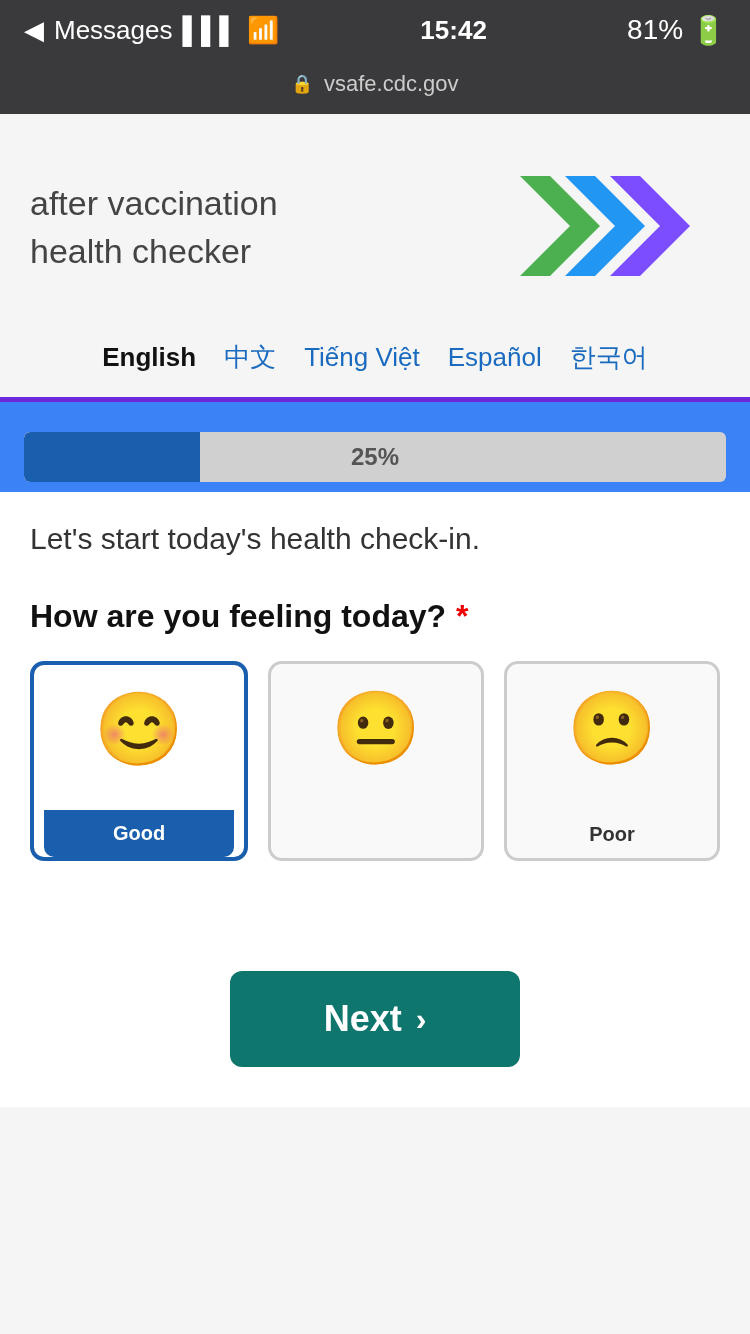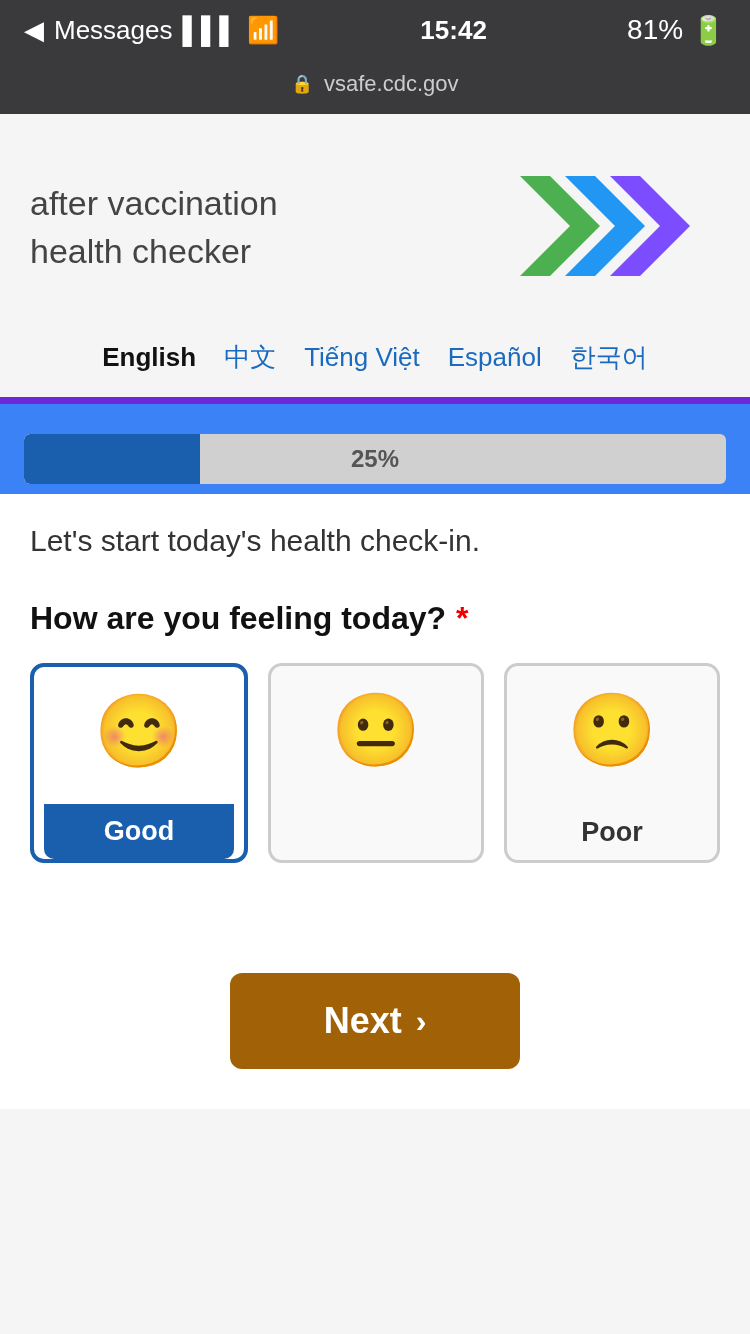--- a/index.html
+++ b/index.html
@@ -81,21 +81,21 @@
 
     
     .language-bar {
       background: #f5f5f5;
       display: flex;
       align-items: center;
       justify-content: center;
       gap: 28px;
       padding: 14px 3px 22px;
       flex-wrap: wrap;
-      border-bottom: 7px solid #6d28d9;
+      border-bottom: 5px solid #6d28d9;
     }
     .lang-item {
       font-size: 26px;
       color: #1a6bbf;
       cursor: pointer;
     }
     .lang-item.active {
       font-weight: 700;
       color: #111;
     }
@@ -189,40 +189,40 @@
     }
     .emoji {
       font-size: 72px;
       line-height: 1;
       margin-bottom: 14px;
     }
     .feeling-label-wrap {
       width: 100%;
       text-align: center;
       padding: 12px 6px;
-      font-size: 27px;
+      font-size: 20px;
       font-weight: 600;
       color: #333;
       margin-top: auto;
     }
     .feeling-card.selected .feeling-label-wrap {
       background: #1a5fad;
       color: #fff;
       border-radius: 0 0 10px 10px;
     }
 
     
     .next-button-wrap {
       display: flex;
       justify-content: center;
       padding: 20px 30px 40px;
       background: #fff;
     }
     .next-button {
-      background: #a16207;
+      background: #0f766e;
       color: #fff;
       border: none;
       border-radius: 12px;
       width: 290px;
       height: 96px;
       font-size: 36px;
       font-weight: 700;
       cursor: pointer;
       display: flex;
       align-items: center;

